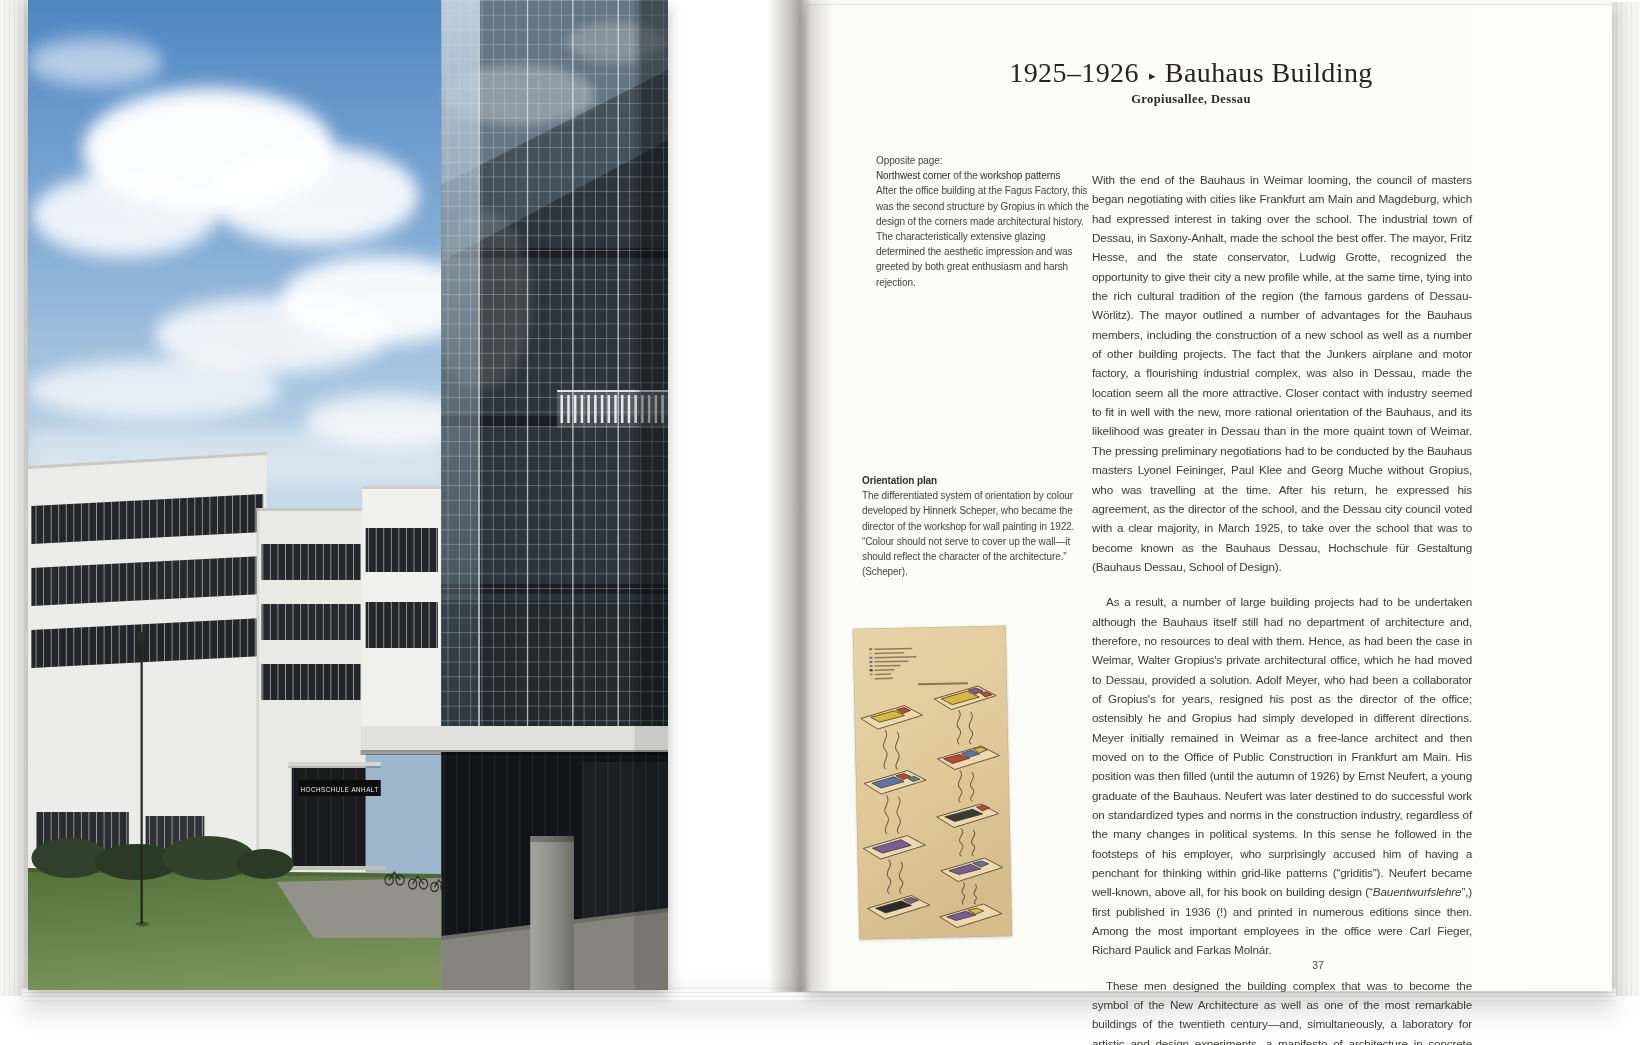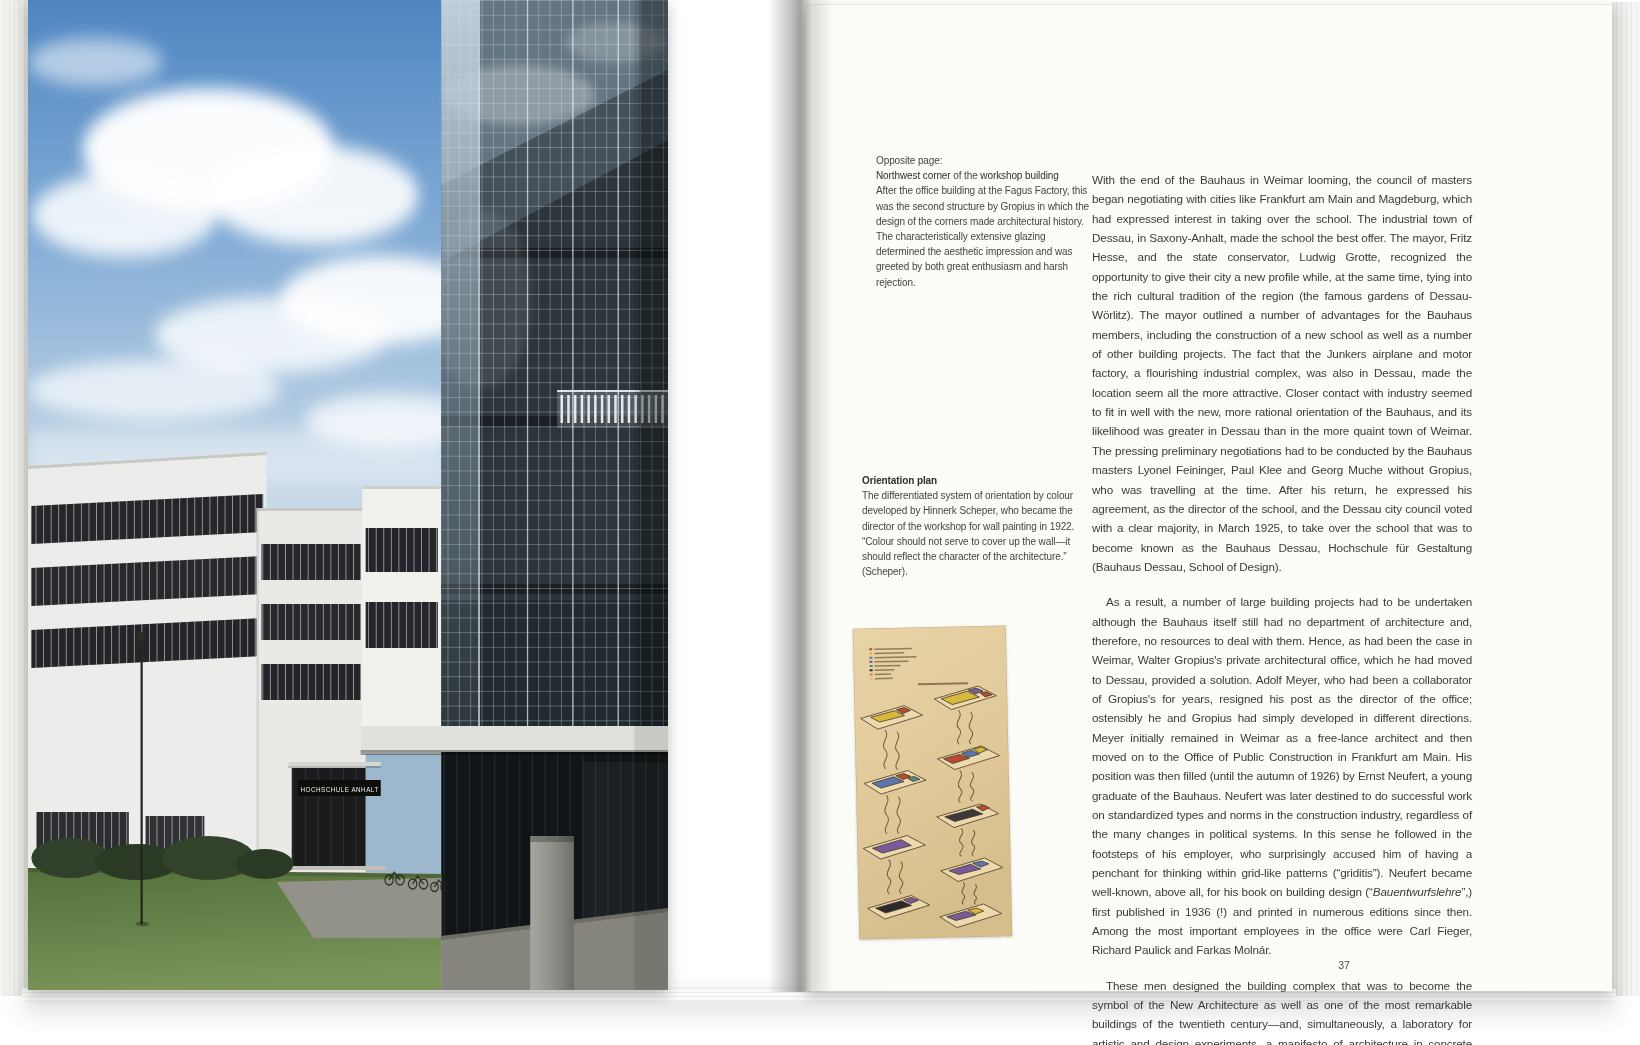--- a/index.html
+++ b/index.html
@@ -44,21 +44,21 @@
   .plan-wrap{position:absolute;left:50px;top:622px;width:153px;height:311px;transform:rotate(-1.2deg);
     box-shadow:0 1px 3px rgba(0,0,0,.18);}
   .plan-wrap svg{display:block;width:100%;height:100%;}
 
   .maintext{position:absolute;left:270px;top:149px;width:412px;text-align:justify;
     font-size:11.7px;line-height:19.35px;letter-spacing:-.15px;color:#3b3b39;}
   .maintext p{margin:16px;}
   .maintext p + p{text-indent:14px;}
   .maintext i{font-style:italic;}
 
-  .page-number{position:absolute;left:508px;top:954px;width:60px;text-align:center;
+  .page-number{position:absolute;left:482px;top:954px;width:60px;text-align:center;
     font-size:10.5px;color:#4a4a48;}
 </style>
 </head>
 <body>
 
 <div class="edge-left"></div>
 <div class="edge-right"></div>
 <div class="edge-bottom"></div>
 
 <div class="page-left">
@@ -253,24 +253,30 @@
       <rect x="130" y="632" width="9" height="9" fill="#2c2c27"></rect>
       <ellipse cx="136" cy="924" rx="8" ry="2.4" fill="rgba(0,0,0,0.3)"></ellipse>
     </g>
 
     <rect x="722" y="0" width="40" height="990" fill="rgba(0,0,0,0.10)"></rect>
   </svg>
 </div>
 
 <div class="page-right">
 
+  <div class="title-block">
+    <div class="title-line">
+      <span>1925–1926</span><span class="tri">▸</span><span>Bauhaus Building</span>
+    </div>
+    <div class="subtitle">Gropiusallee, Dessau</div>
+  </div>
 
   <div class="caption" id="caption-opposite">
     <div>Opposite page:</div>
-    <div><span class="b">Northwest corner</span><span> of the </span><span class="b">workshop building</span></div>
+    <div><span class="b">Northwest corner</span><span> of the </span><span class="b">workshop patterns</span></div>
     <div>After the office building at the Fagus Factory, this was the second structure by Gropius in which the design of the corners made architectural history. The characteristically extensive glazing determined the aesthetic impression and was greeted by both great enthusiasm and harsh rejection.</div>
   </div>
 
   <div class="caption" id="caption-plan">
     <div class="caption-head">Orientation plan</div>
     <div>The differentiated system of orientation by colour developed by Hinnerk Scheper, who became the director of the workshop for wall painting in 1922. “Colour should not serve to cover up the wall—it should reflect the character of the architecture.” (Scheper).</div>
   </div>
 
   <div class="plan-wrap">
     <svg viewBox="0 0 153 311" preserveAspectRatio="none" aria-hidden="true">

